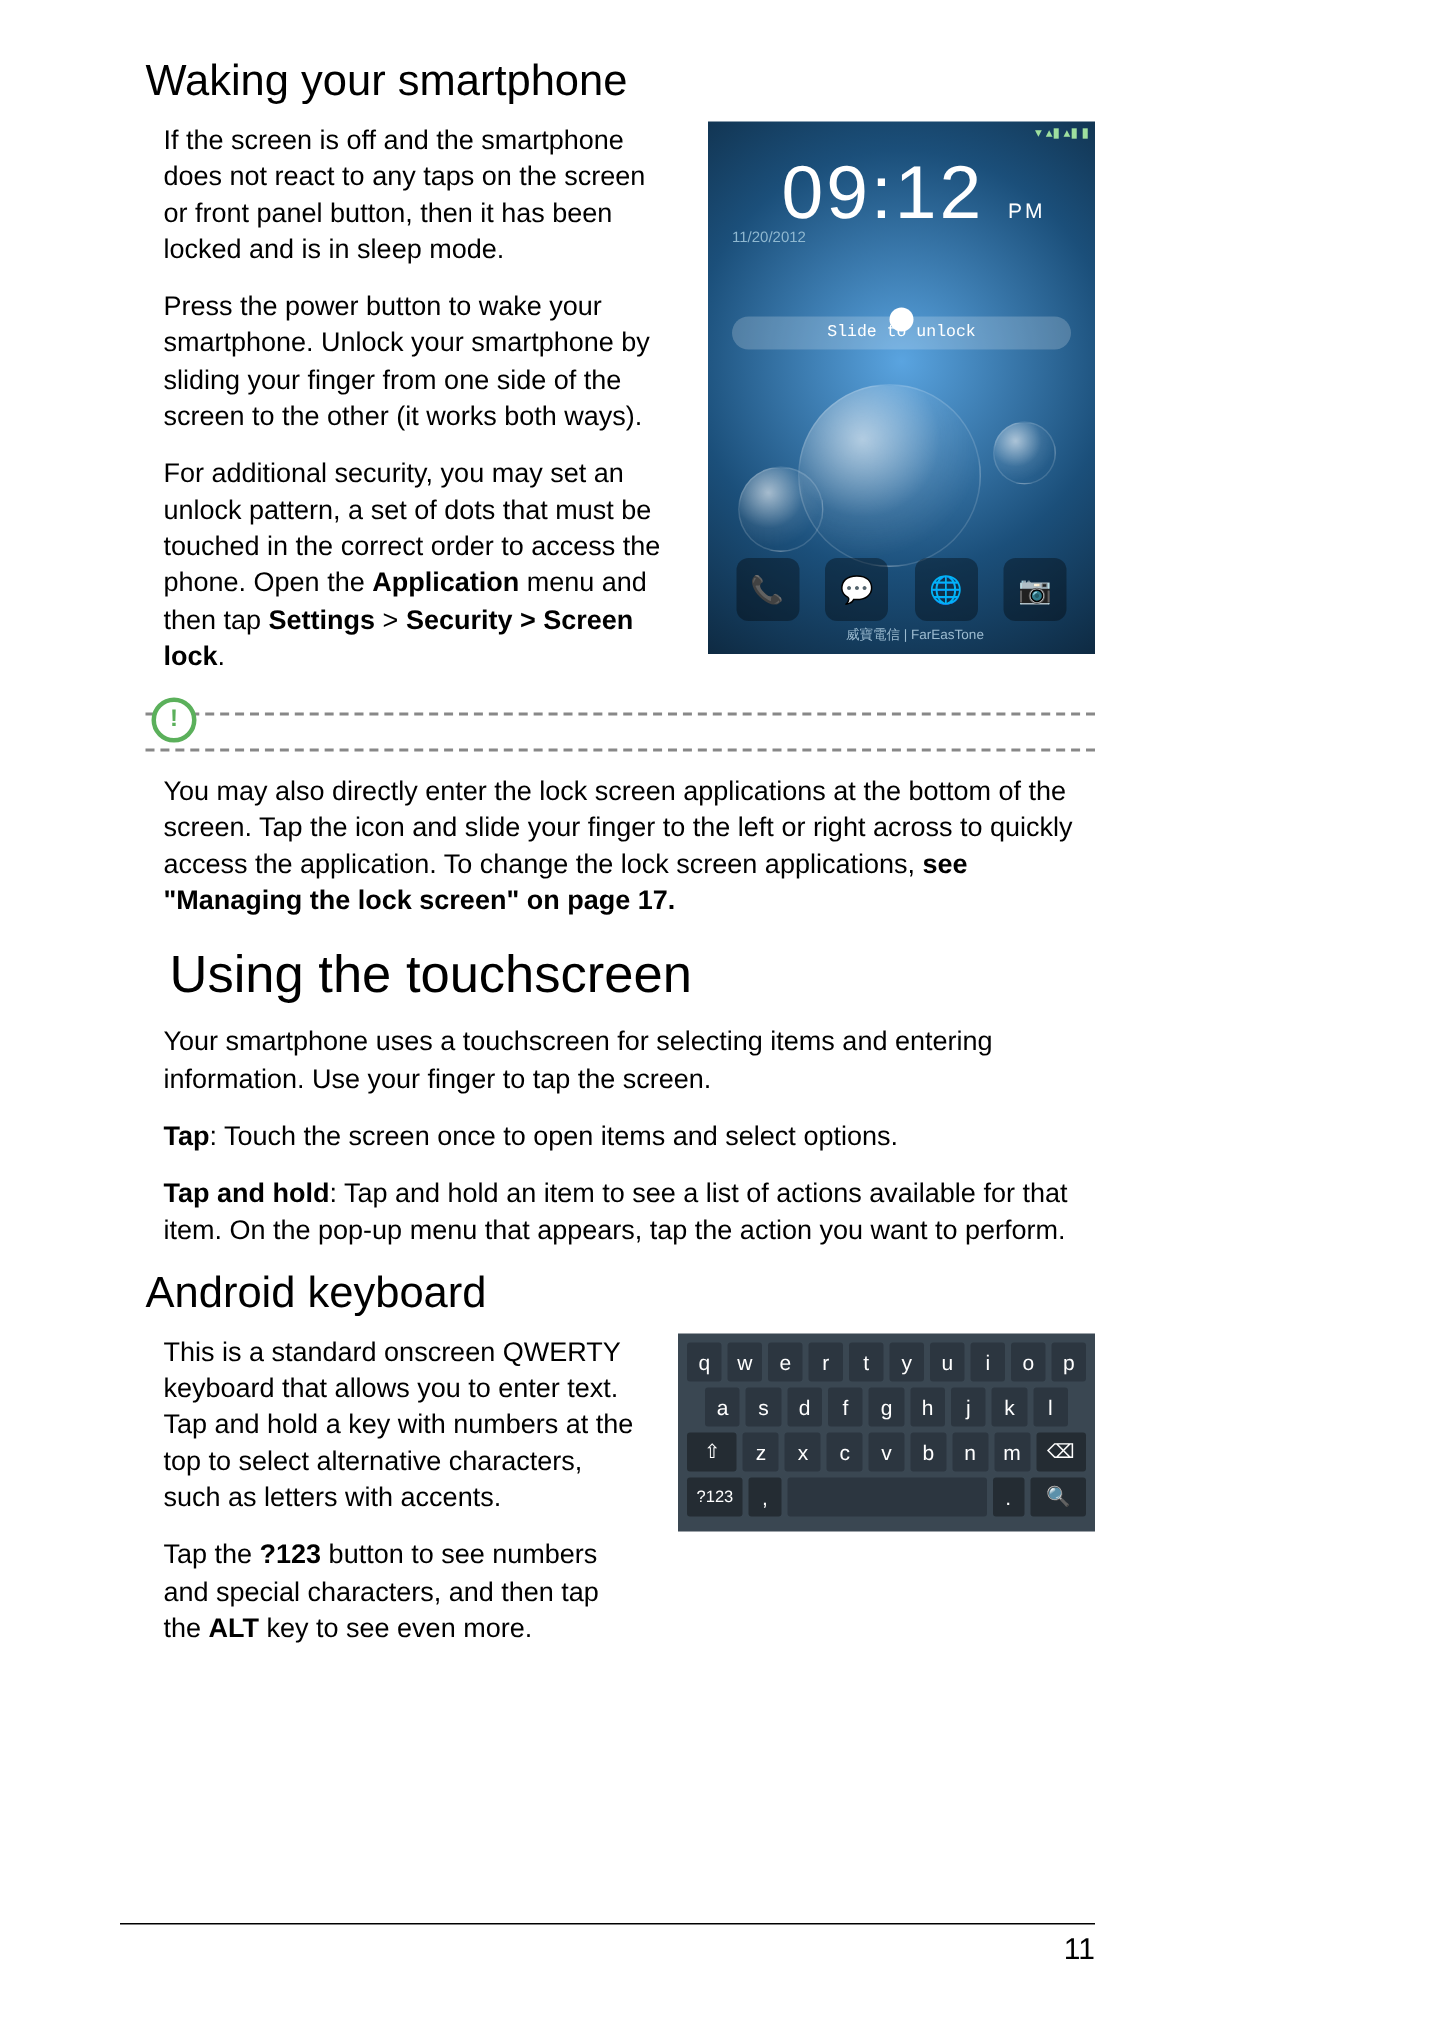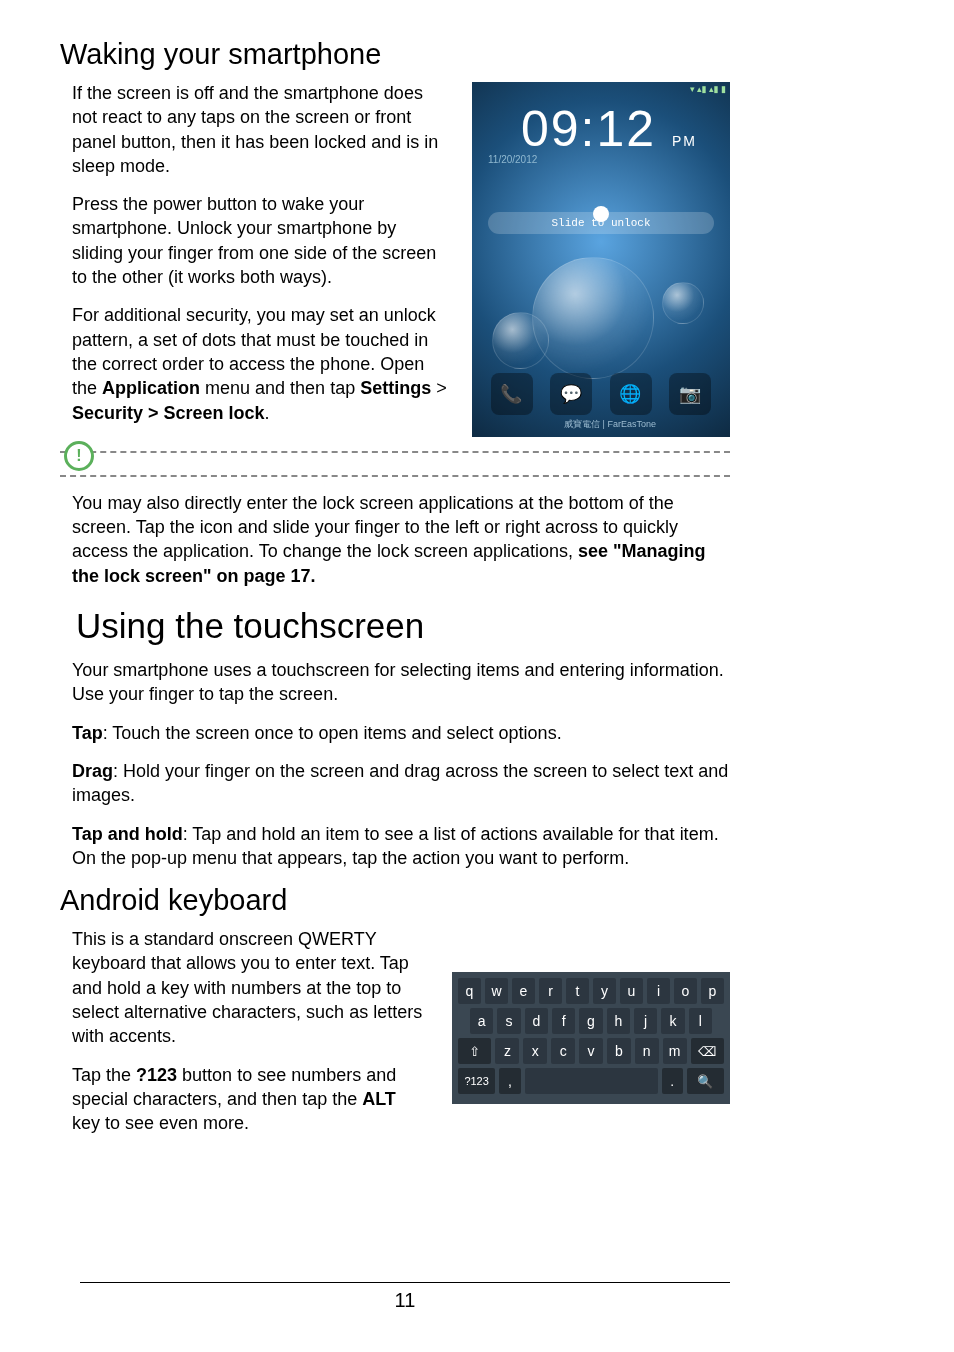--- a/index.html
+++ b/index.html
@@ -4,21 +4,21 @@
 <style>
   html, body {
     margin: 0;
     padding: 0;
     background: #fff;
     font-family: Arial, Helvetica, sans-serif;
     color: #000;
     width: 954px;
   }
   .page {
-    padding: 30px 80px 20px 60px;
+    padding: 30px 80px 20px 97px;
     box-sizing: border-box;
     width: 810px;
     min-height: 1352px;
     position: relative;
   }
   .h2 {
     font-size: 29px;
     font-weight: normal;
     margin: 8px 0 10px 0;
   }
@@ -32,21 +32,21 @@
     line-height: 1.35;
     margin: 0 0 14px 0;
   }
   .indent {
     margin-left: 12px;
   }
   .bold { font-weight: bold; }
   .two-col {
     display: flex;
     gap: 24px;
-    align-items: center;
+    align-items: flex-start;
   }
   .col-text { flex: 1 1 auto; }
   .col-img { flex: 0 0 auto; }
 
   
   .lockscreen {
     width: 258px;
     height: 355px;
     background: radial-gradient(circle at 50% 45%, #5aa4e0 0%, #1b4f7a 60%, #0e2a42 100%);
     position: relative;
@@ -163,21 +163,21 @@
   .key-icon { font-size: 13px; }
 
   
   .page-footer {
     position: absolute;
     bottom: 40px;
     left: 80px;
     right: 80px;
     border-top: 1.5px solid #000;
     padding-top: 6px;
-    text-align: center;
+    text-align: right;
     font-size: 20px;
   }
 </style>
 </head>
 <body>
 
 <div class="page">
 
   <div class="h2">Waking your smartphone</div>
 
@@ -225,23 +225,20 @@
 
   <div class="para indent">
     <span>You may also directly enter the lock screen applications at the bottom of the screen. Tap the icon and slide your finger to the left or right across to quickly access the application. To change the lock screen applications, </span><span class="bold">see "Managing the lock screen" on page 17.</span>
   </div>
 
   <div class="h1">Using the touchscreen</div>
   <div class="para indent">Your smartphone uses a touchscreen for selecting items and entering information. Use your finger to tap the screen.</div>
 
   <div class="para indent">
     <span class="bold">Tap</span><span>: Touch the screen once to open items and select options.</span>
-  </div>
-  <div class="para indent">
-    <span class="bold">Drag</span><span>: Hold your finger on the screen and drag across the screen to select text and images.</span>
   </div>
   <div class="para indent">
     <span class="bold">Tap and hold</span><span>: Tap and hold an item to see a list of actions available for that item. On the pop-up menu that appears, tap the action you want to perform.</span>
   </div>
 
   <div class="h2">Android keyboard</div>
 
   <div class="two-col">
     <div class="col-text">
       <div class="para indent">This is a standard onscreen QWERTY keyboard that allows you to enter text. Tap and hold a key with numbers at the top to select alternative characters, such as letters with accents.</div>

